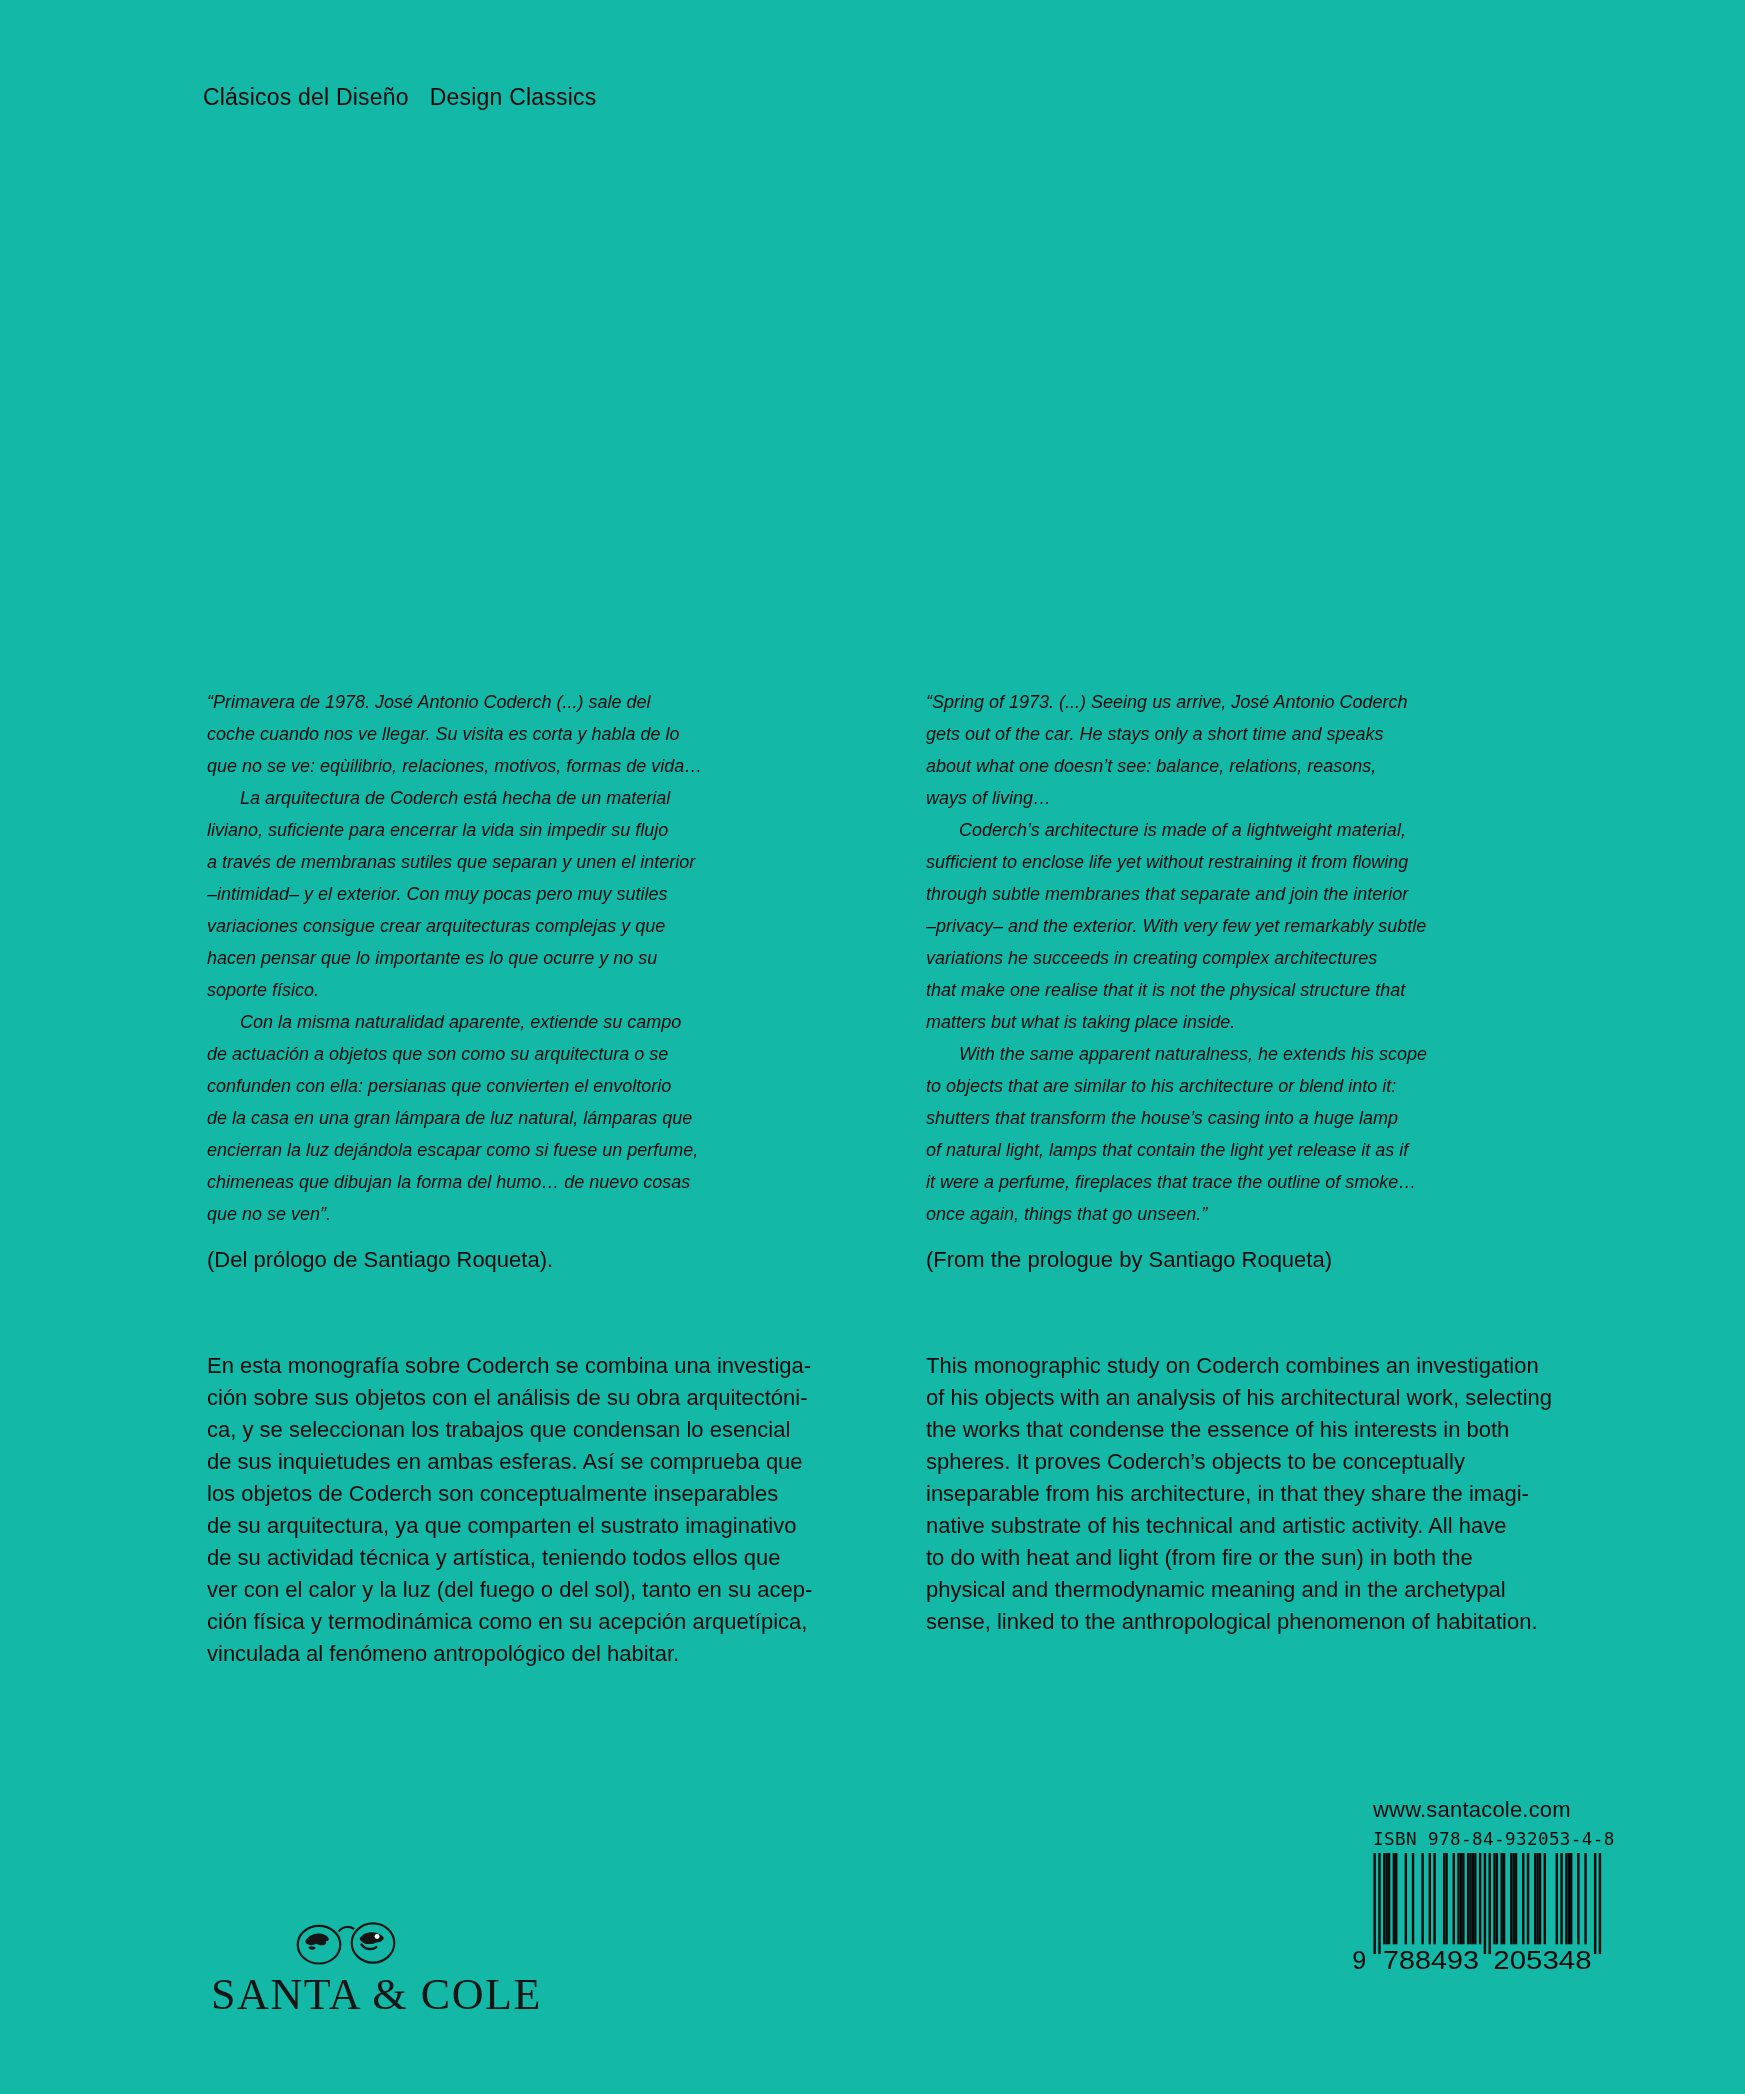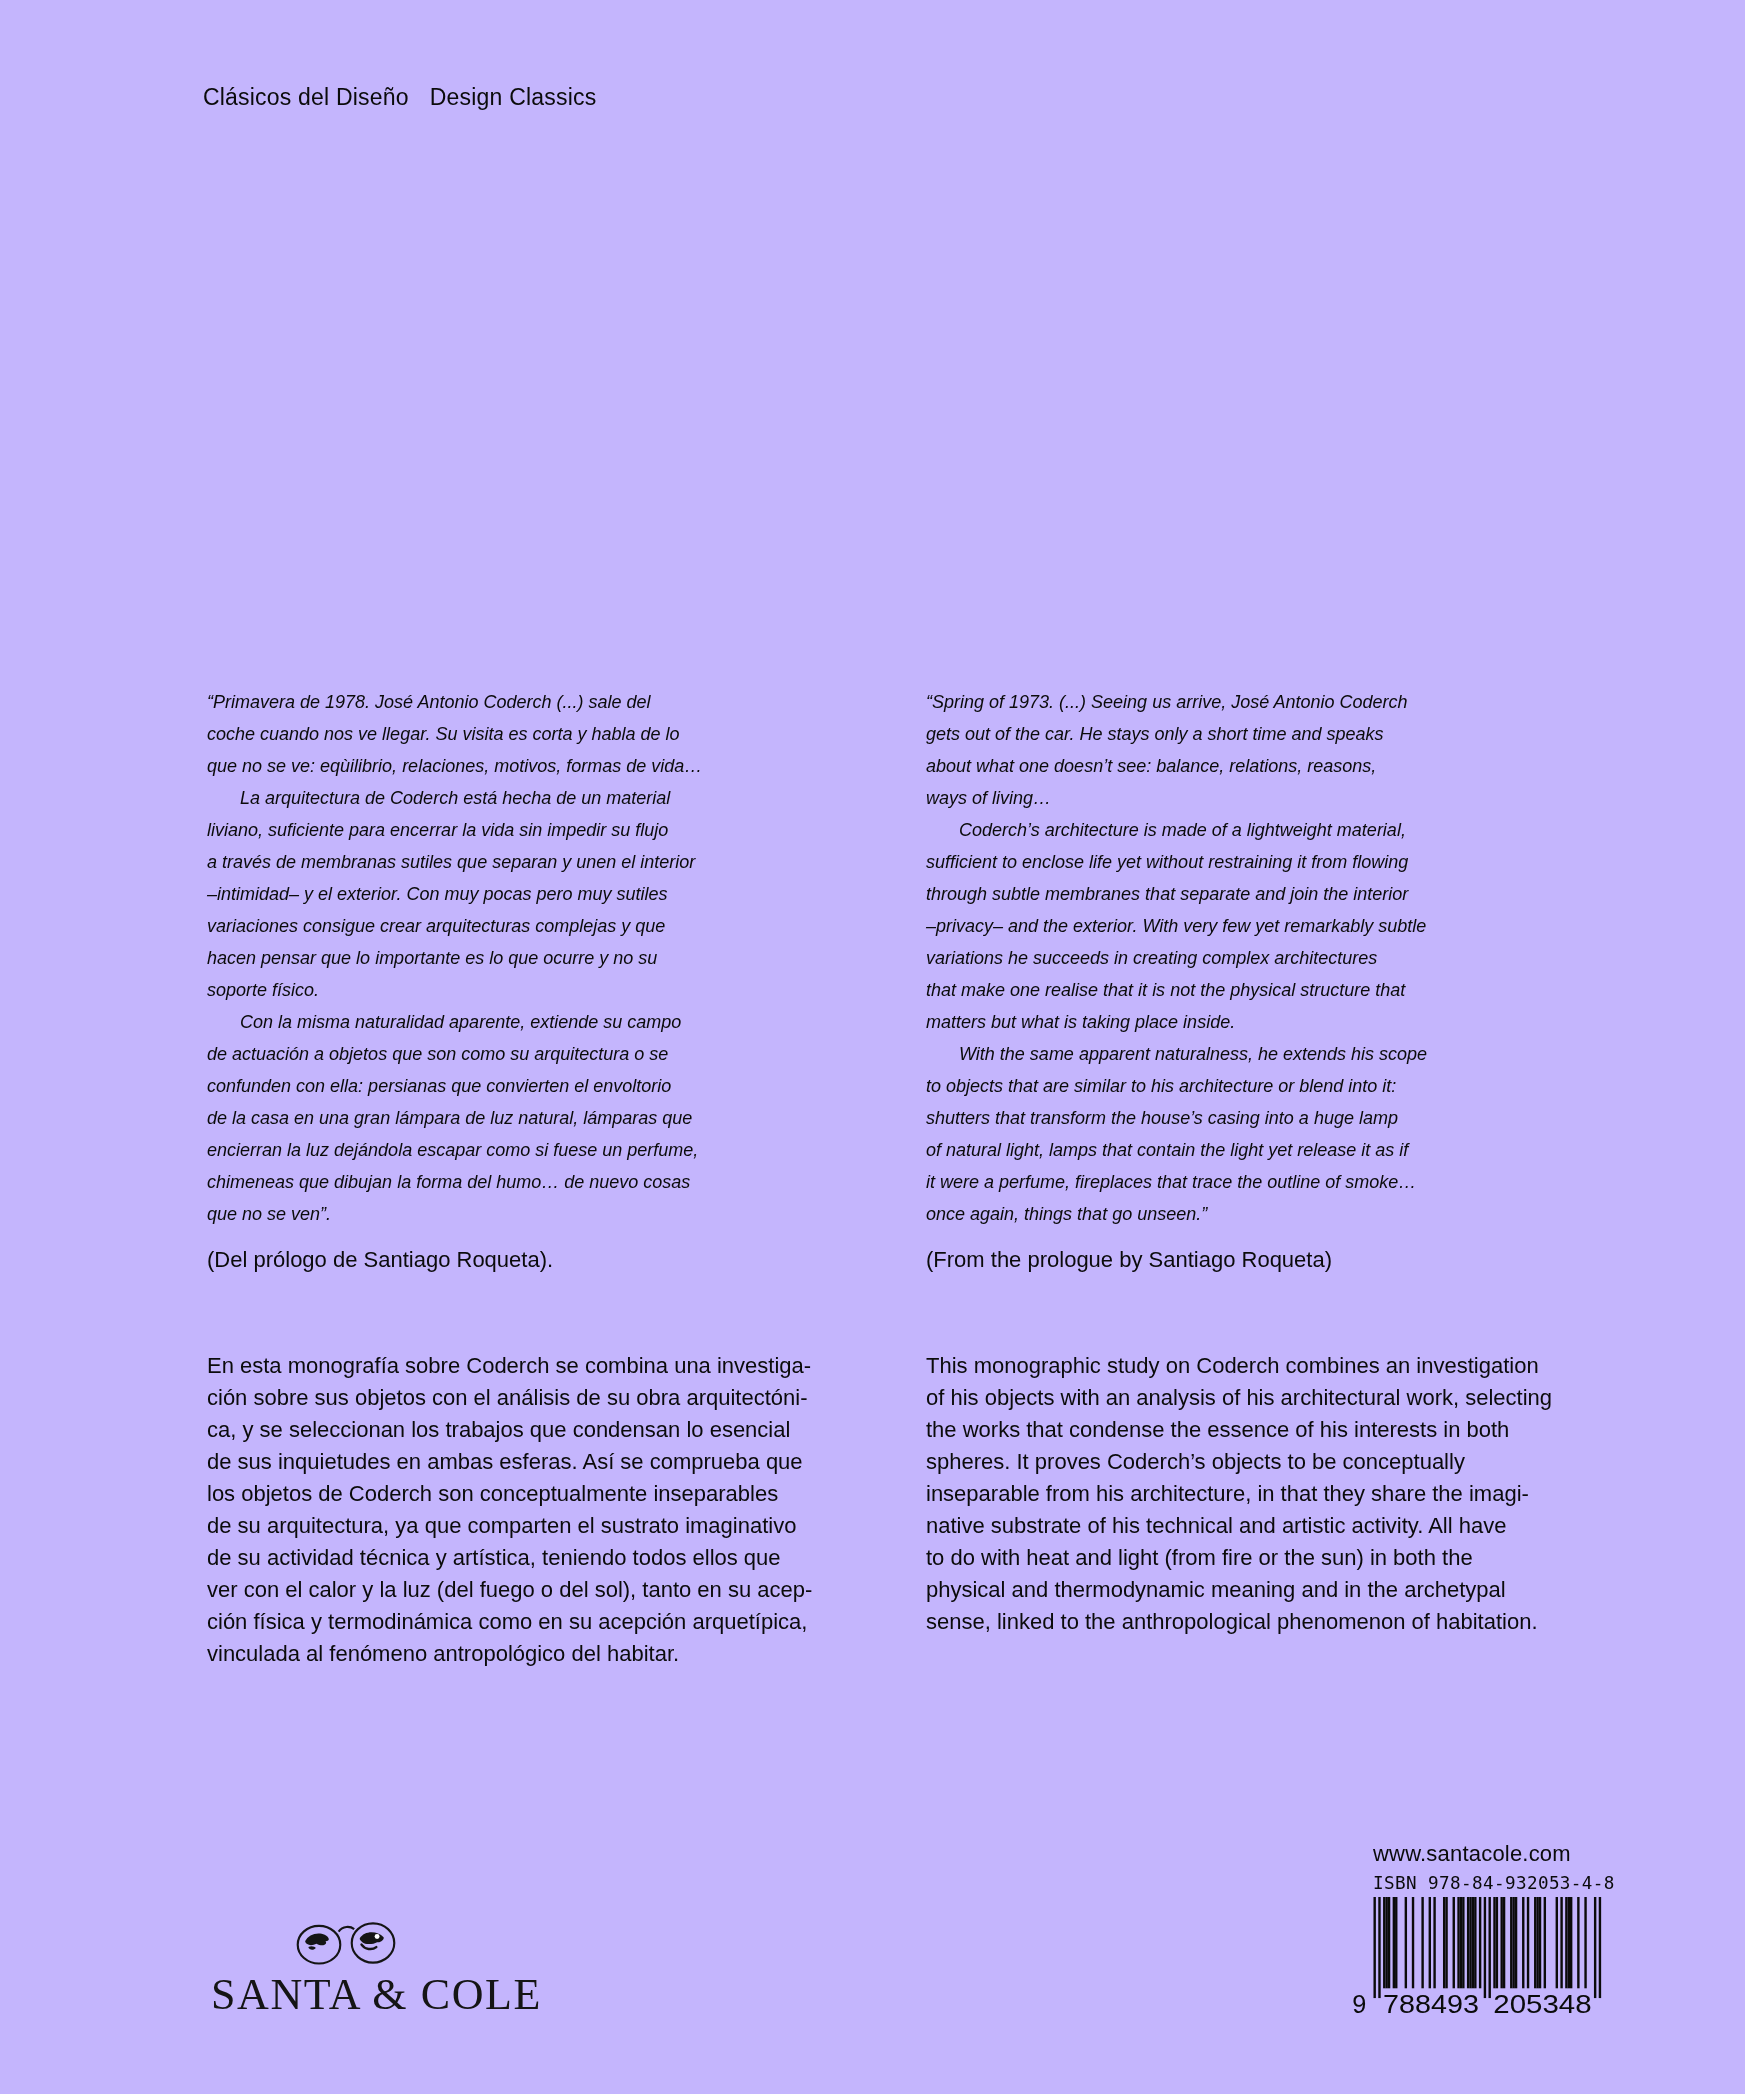--- a/index.html
+++ b/index.html
@@ -1,18 +1,18 @@
 <!DOCTYPE html>
 <html style="font-size:13px"><head>
 <meta charset="utf-8">
 <style>
   html,body { margin:0; padding:0; background:#e8e8e8; }
   .page {
     position:relative; width:1745px; height:2095px;
-    background:#c4b5fd; color:#0b0b0b;
+    background:#14b8a6; color:#0b0b0b;
     font-family:"Liberation Sans", sans-serif;
     overflow:hidden;
   }
   .series {
     position:absolute; left:203px; top:84px;
     font-size:23px; display:flex; gap:21px; letter-spacing:0.2px;
   }
   .col { position:absolute; font-size:18px; line-height:32px; }
   .col-left  { left:207px;  top:686px; width:717px; }
   .col-right { left:926px; top:686px; width:802px; }
@@ -32,21 +32,21 @@
     position:absolute; left:211px; top:1920px; width:270px;
     text-align:center;
   }
   .glasses { display:block; margin:0 auto; }
   .wordmark {
     font-family:"Liberation Serif", serif;
     font-size:44px; letter-spacing:1.6px; margin-top:3.3px;
     white-space:nowrap; color:#151515;
   }
 
-  .footer-right { position:absolute; left:1373px; top:1841px; }
+  .footer-right { position:absolute; left:1373px; top:1797px; }
   .website { font-size:22px; letter-spacing:0.2px; }
   .isbn {
     font-family:"DejaVu Sans Mono", monospace;
     font-size:17.6px; margin-top:5.7px; letter-spacing:0.4px;
   }
   .barcode { display:block; margin-left:-21px; margin-top:4.1px; }
 </style>
 </head>
 <body>
 

